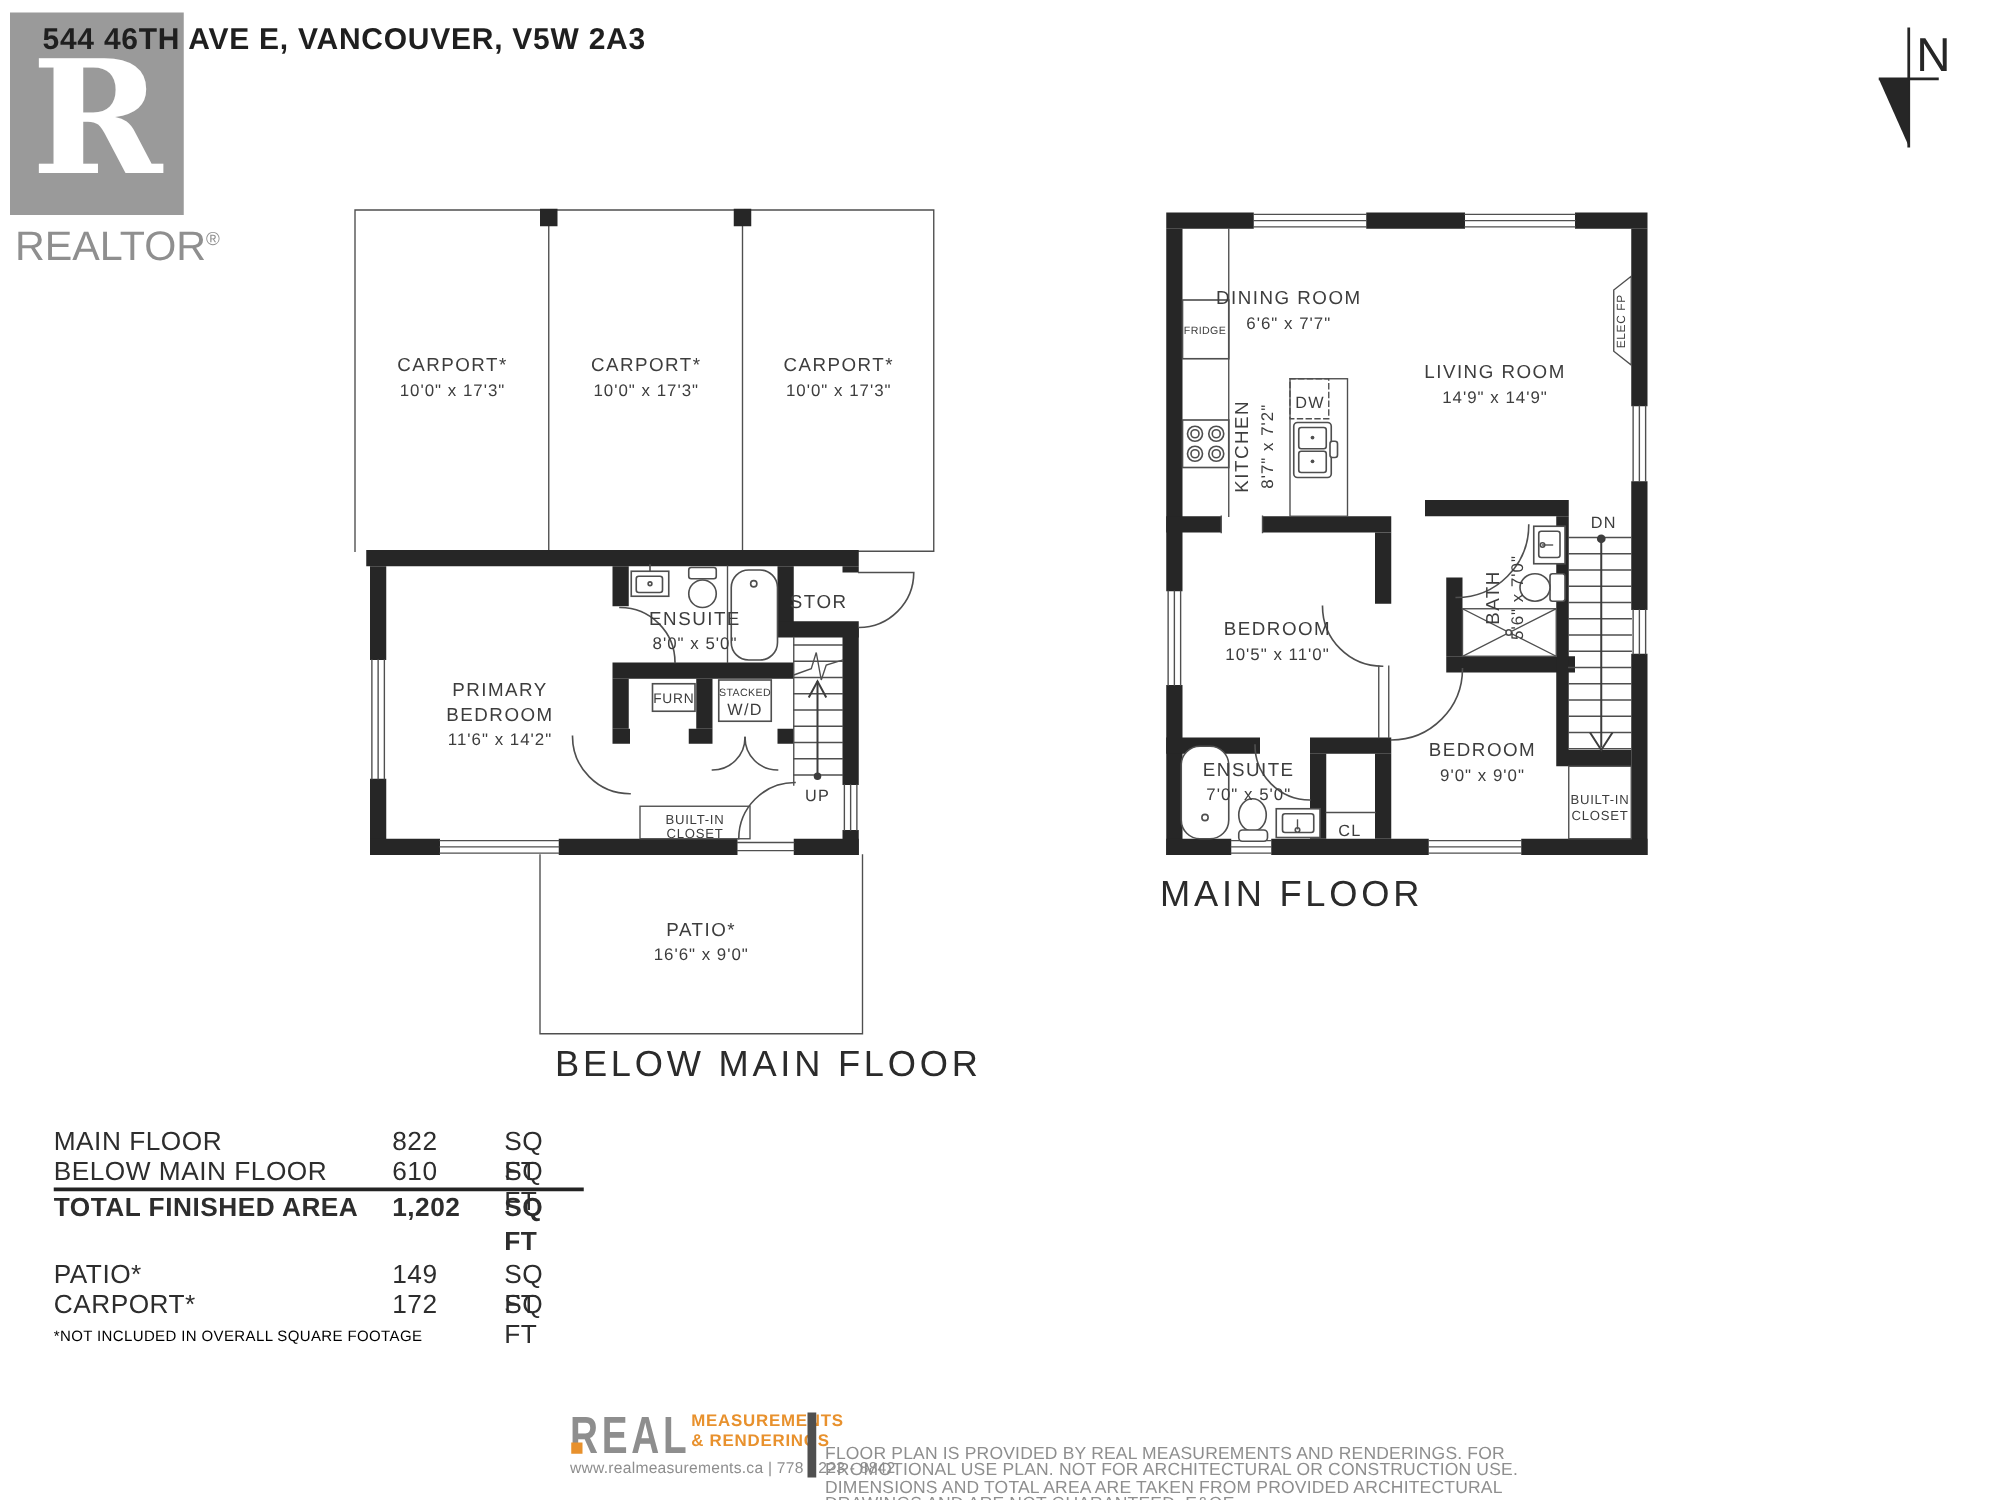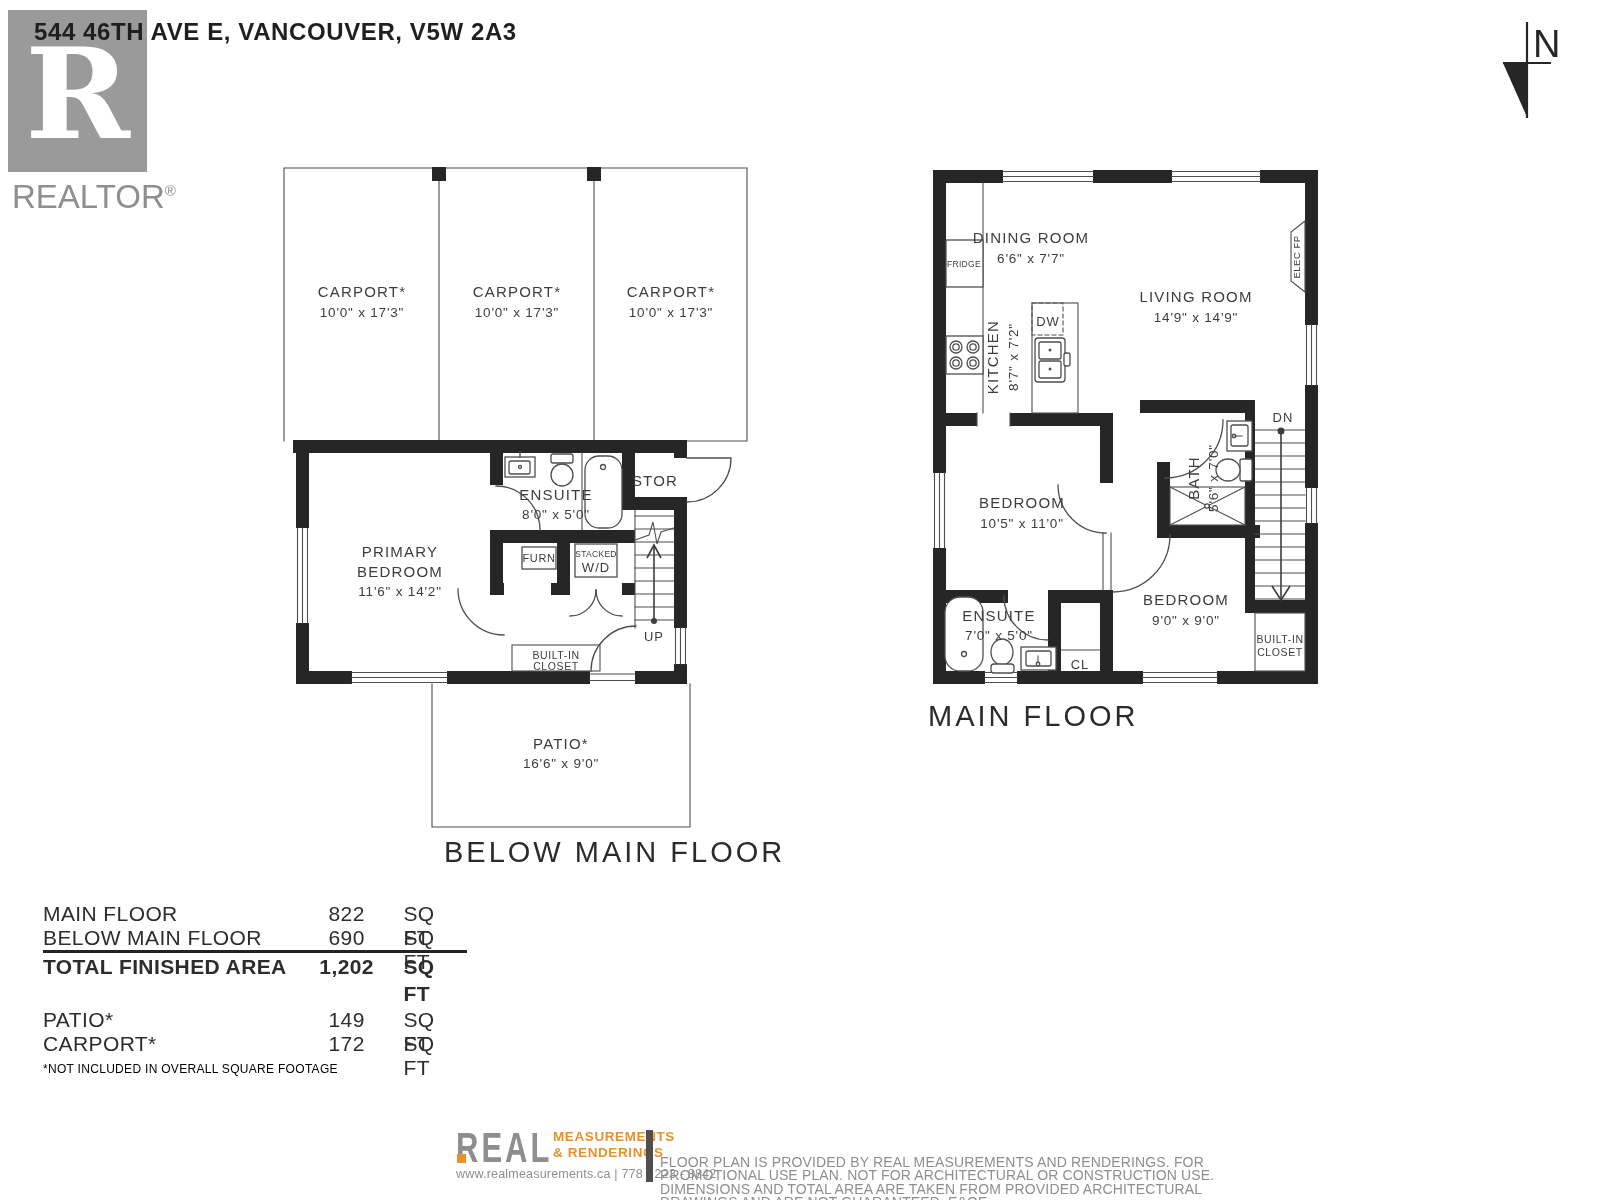--- a/index.html
+++ b/index.html
@@ -31,21 +31,21 @@
   .md{font-size:13px;letter-spacing:1px;text-anchor:middle;}
   .sm{font-size:10.5px;letter-spacing:0.6px;text-anchor:middle;}
   .sm2{font-size:11px;letter-spacing:0.6px;text-anchor:middle;}
   .xs{font-size:8.5px;letter-spacing:0.3px;text-anchor:middle;}
   .xs2{font-size:9.5px;letter-spacing:0.5px;text-anchor:middle;}
   .north-n{font-size:38px;fill:#262626;letter-spacing:0;}
   
   .area-table{position:absolute;left:43px;top:902px;width:424px;color:#2d2d2d;font-size:21px;letter-spacing:0.4px;}
   .t-row{display:flex;height:24px;line-height:24px;}
   .t-label{width:272px;}
-  .t-value{width:66px;text-align:center;}
+  .t-value{width:66px;text-align:left;}
   .t-unit{margin-left:24px;}
   .rule{border-bottom:3px solid #232323;}
   .t-total{font-weight:700;height:27px;line-height:27px;}
   .t-gap{height:28px;}
   .footnote{margin-top:6px;font-size:12px;letter-spacing:0.3px;color:#000000;}
   
   .f-real{position:absolute;left:456px;top:1127px;font-size:31px;font-weight:800;color:#8e8e8e;
         letter-spacing:3px;transform:scaleY(1.35);transform-origin:top left;line-height:1;}
   .f-orange-sq{position:absolute;left:457px;top:1154px;width:9px;height:9px;}
   .f-meas{position:absolute;left:553px;top:1129px;font-size:13.5px;font-weight:700;
@@ -349,21 +349,21 @@
   <div class="plan-title t-main">MAIN FLOOR</div>
 
   <div class="area-table">
     <div class="t-row">
       <span class="t-label">MAIN FLOOR</span>
       <span class="t-value">822</span>
       <span class="t-unit">SQ FT</span>
     </div>
     <div class="t-row rule">
       <span class="t-label">BELOW MAIN FLOOR</span>
-      <span class="t-value">690</span>
+      <span class="t-value">610</span>
       <span class="t-unit">SQ FT</span>
     </div>
     <div class="t-row t-total">
       <span class="t-label">TOTAL FINISHED AREA</span>
       <span class="t-value">1,202</span>
       <span class="t-unit">SQ FT</span>
     </div>
     <div class="t-gap"></div>
     <div class="t-row">
       <span class="t-label">PATIO*</span>

